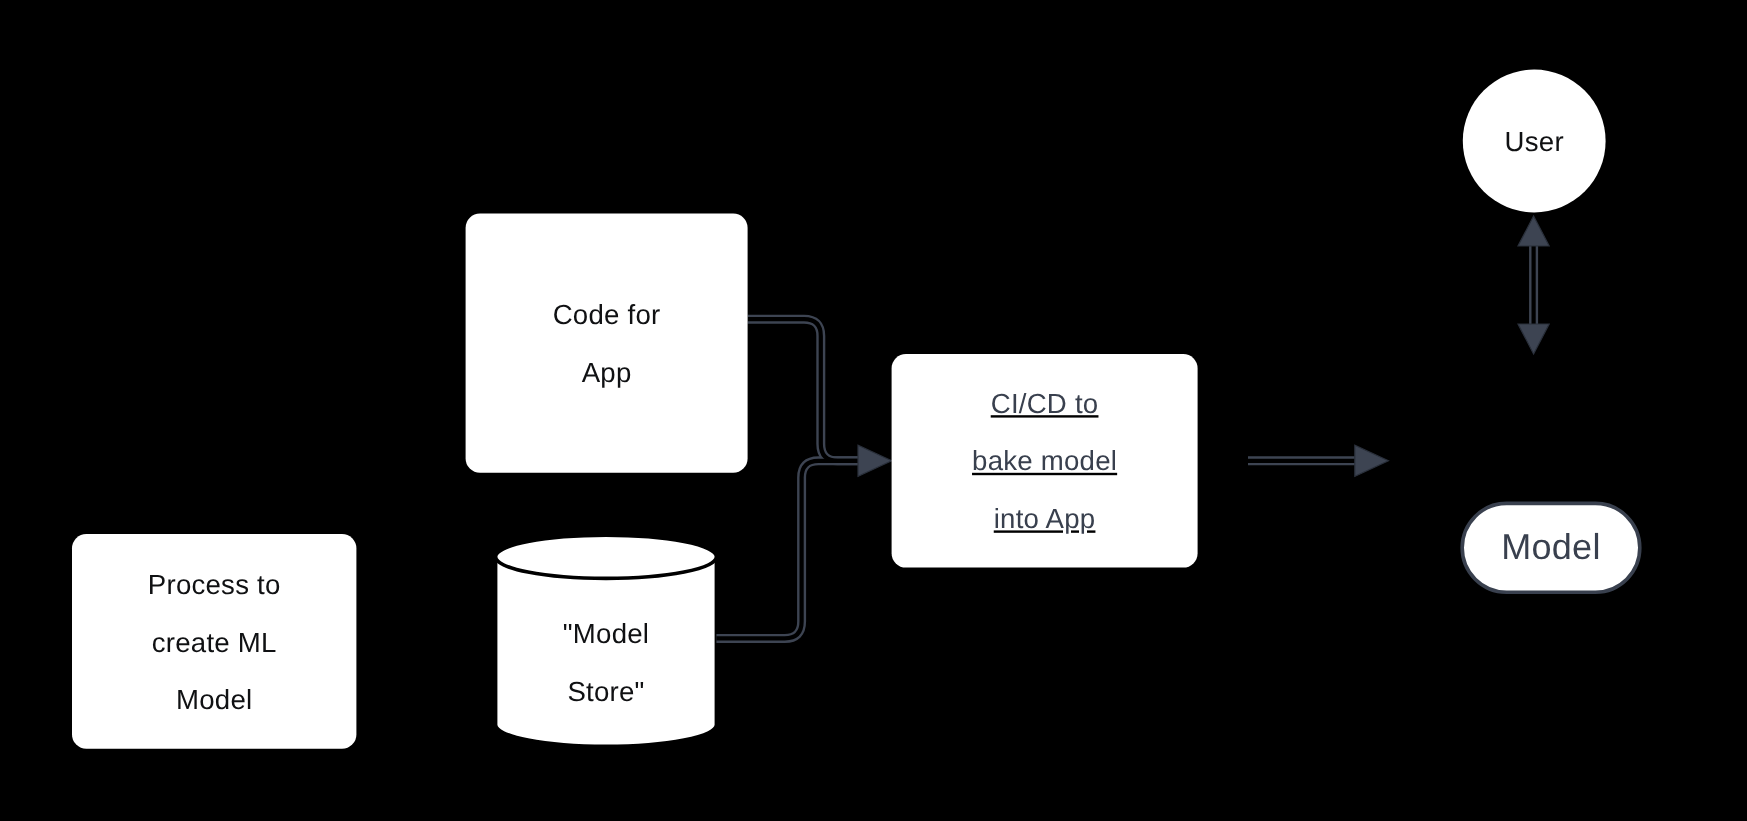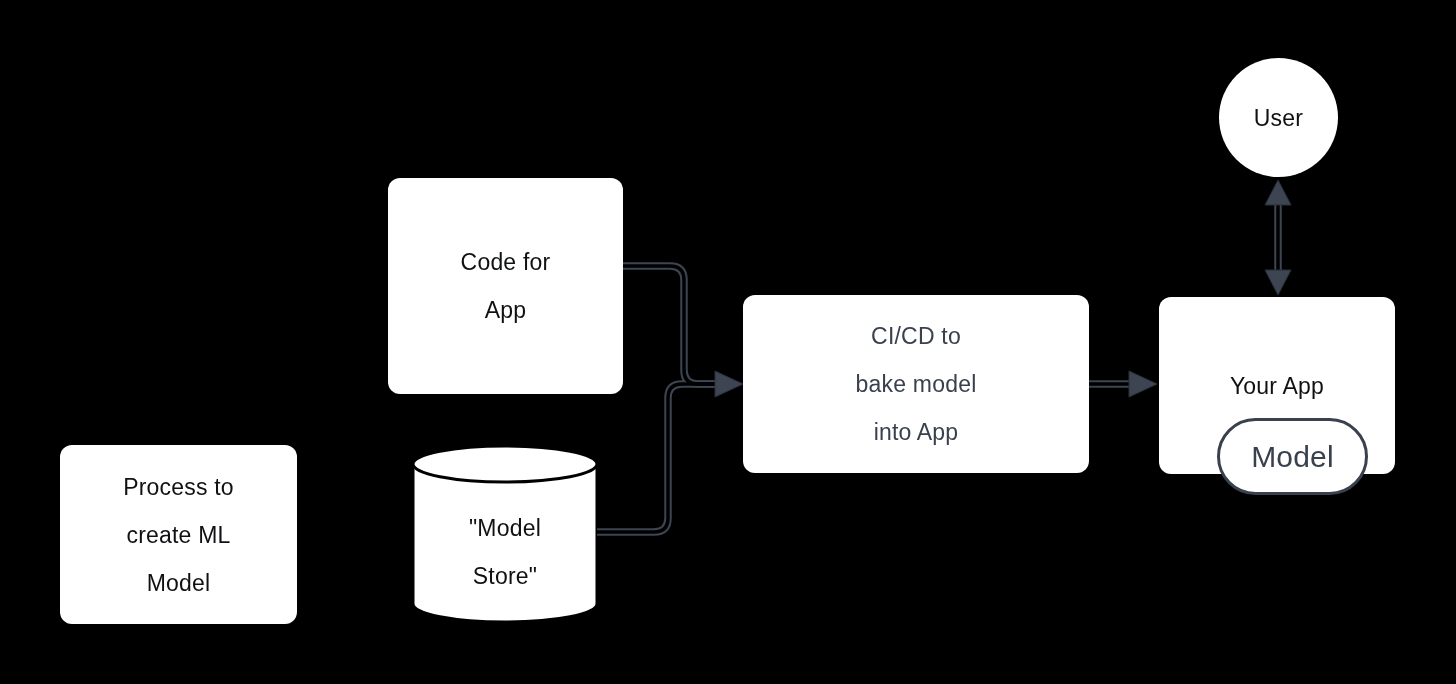--- a/index.html
+++ b/index.html
@@ -50,21 +50,21 @@
   .node-label {
     white-space: pre-line;
     text-align: center;
     font-size: 23px;
     line-height: 48px;
     color: #101113;
     letter-spacing: 0.2px;
   }
   #process-box  { left: 60px;  top: 445px; width: 237px; height: 179px; }
   #code-box     { left: 388px; top: 178px; width: 235px; height: 216px; }
-  #cicd-box     { left: 743px; top: 295px; width: 346px; height: 178px; }
+  #cicd-box     { left: 743px; top: 295px; width: 255px; height: 178px; text-decoration: underline; }
   #cicd-box .node-label { color: #39404e; }
   #app-box      { left: 1159px; top: 297px; width: 236px; height: 177px; }
   #model-pill {
     position: absolute;
     left: 1217px; top: 418px;
     width: 151px; height: 77px;
     background: #ffffff;
     border: 3px solid #39404e;
     border-radius: 40px;
     box-sizing: border-box;
@@ -140,23 +140,20 @@
     <span class="node-label">"Model
 Store"</span>
   </div>
 
   <div class="node" id="cicd-box">
     <span class="node-label">CI/CD to
 bake model
 into App</span>
   </div>
 
-  <div class="node" id="app-box">
-    <span class="node-label">Your App</span>
-  </div>
 
   <div id="model-pill">
     <span class="node-label">Model</span>
   </div>
 
   <div id="user-circle">
     <span class="node-label">User</span>
   </div>
 
 </div>

